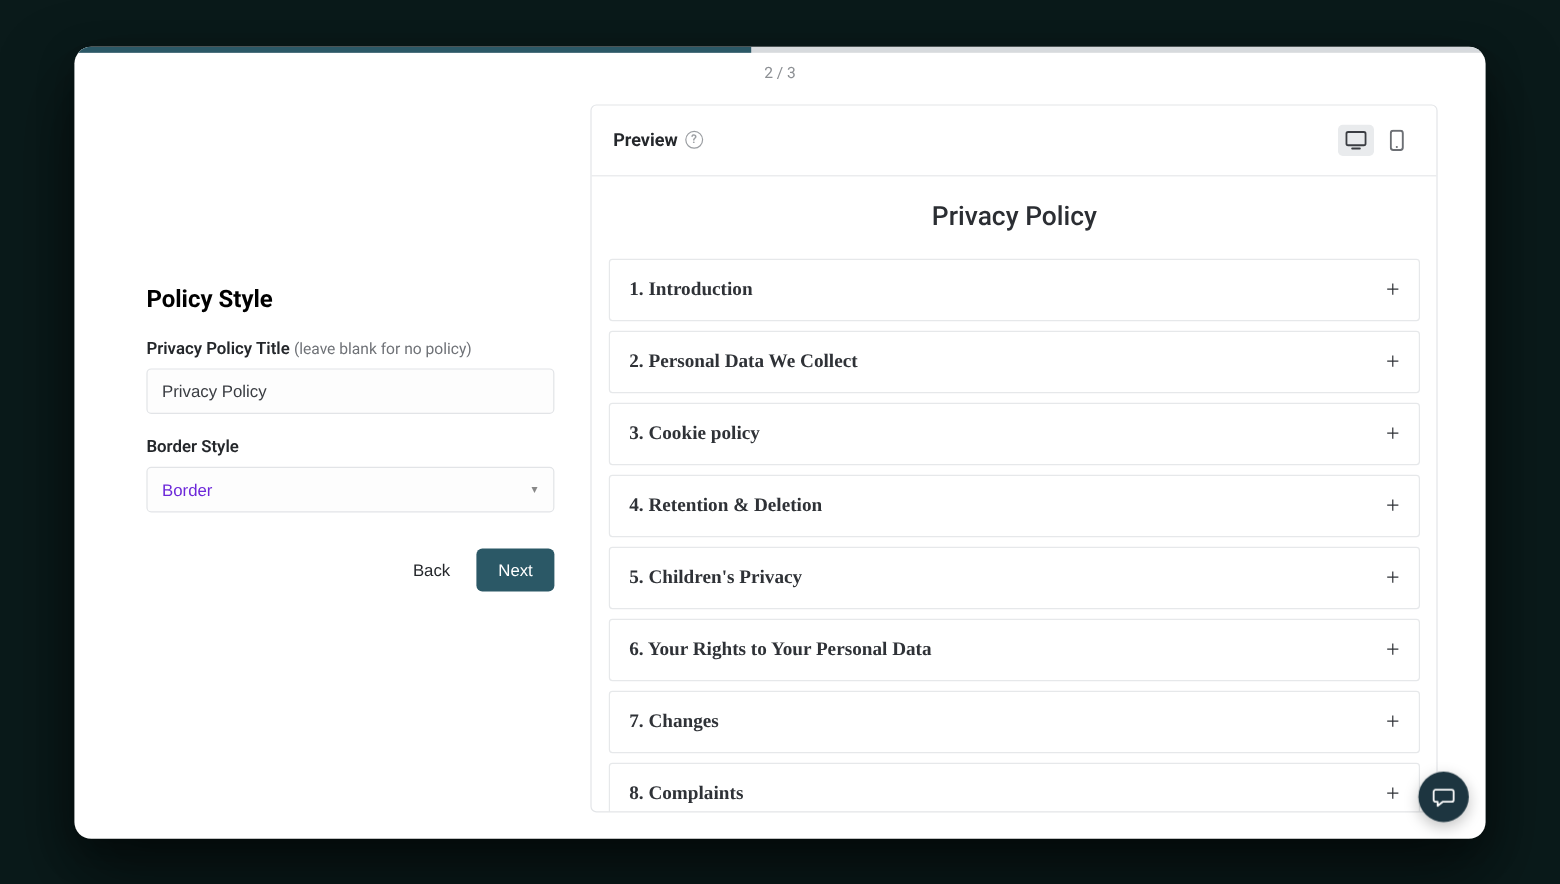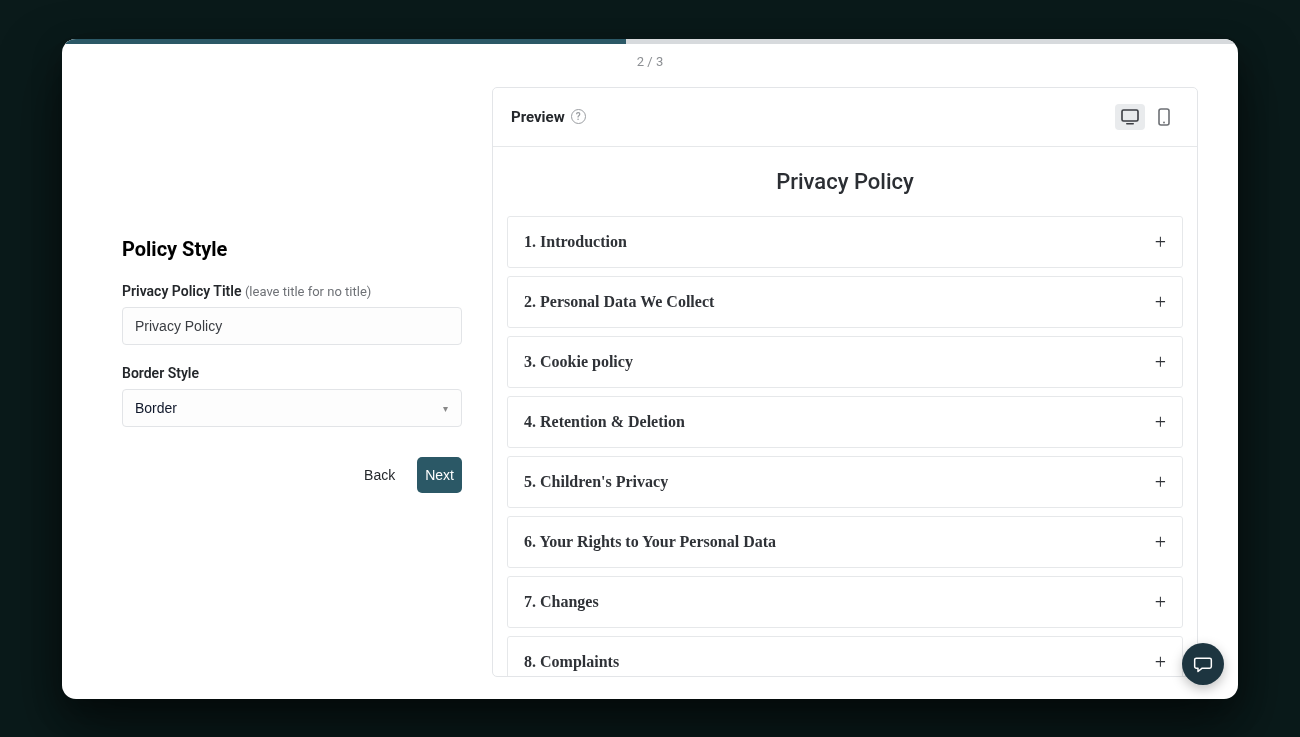--- a/index.html
+++ b/index.html
@@ -79,21 +79,21 @@
     .select-wrap {
       position: relative;
       margin-bottom: 30px;
     }
     .select-input {
       width: 100%;
       padding: 10px 12px;
       border: 1px solid #e2e4e7;
       border-radius: 4px;
       font-size: 14px;
-      color: #0f172a;
+      color: #6d28d9;
       background: #fdfdfd;
       appearance: none;
     }
     .select-caret {
       position: absolute;
       right: 14px;
       top: 50%;
       transform: translateY(-50%);
       pointer-events: none;
       color: #888;
@@ -115,21 +115,21 @@
       padding: 8px 4px;
       margin-left: 13px;
     }
     .btn-next {
       background: #2b5866;
       color: #fff;
       border: none;
       border-radius: 5px;
       font-size: 14px;
       font-weight: 500;
-      padding: 10px 8px;
+      padding: 10px 18px;
       cursor: pointer;
     }
     .right-col {
       flex: 1;
     }
     .preview-panel {
       border: 1px solid #e3e5e8;
       border-radius: 5px;
       background: #fff;
       height: 100%;
@@ -239,21 +239,21 @@
   </div>
   <div class="step-indicator">2 / 3</div>
 
   <div class="content">
 
     <div class="left-col">
       <h2>Policy Style</h2>
 
       <label class="field-label">
         <span>Privacy Policy Title</span>
-        <span class="field-hint">(leave title for no title)</span>
+        <span class="field-hint">(leave blank for no policy)</span>
       </label>
       <input class="input-text" type="text" value="Privacy Policy" style="">
 
       <label class="field-label">Border Style</label>
       <div class="select-wrap">
         <input class="select-input" readonly="" value="Border" style="">
         <span class="select-caret">▾</span>
       </div>
 
       <div class="actions">

